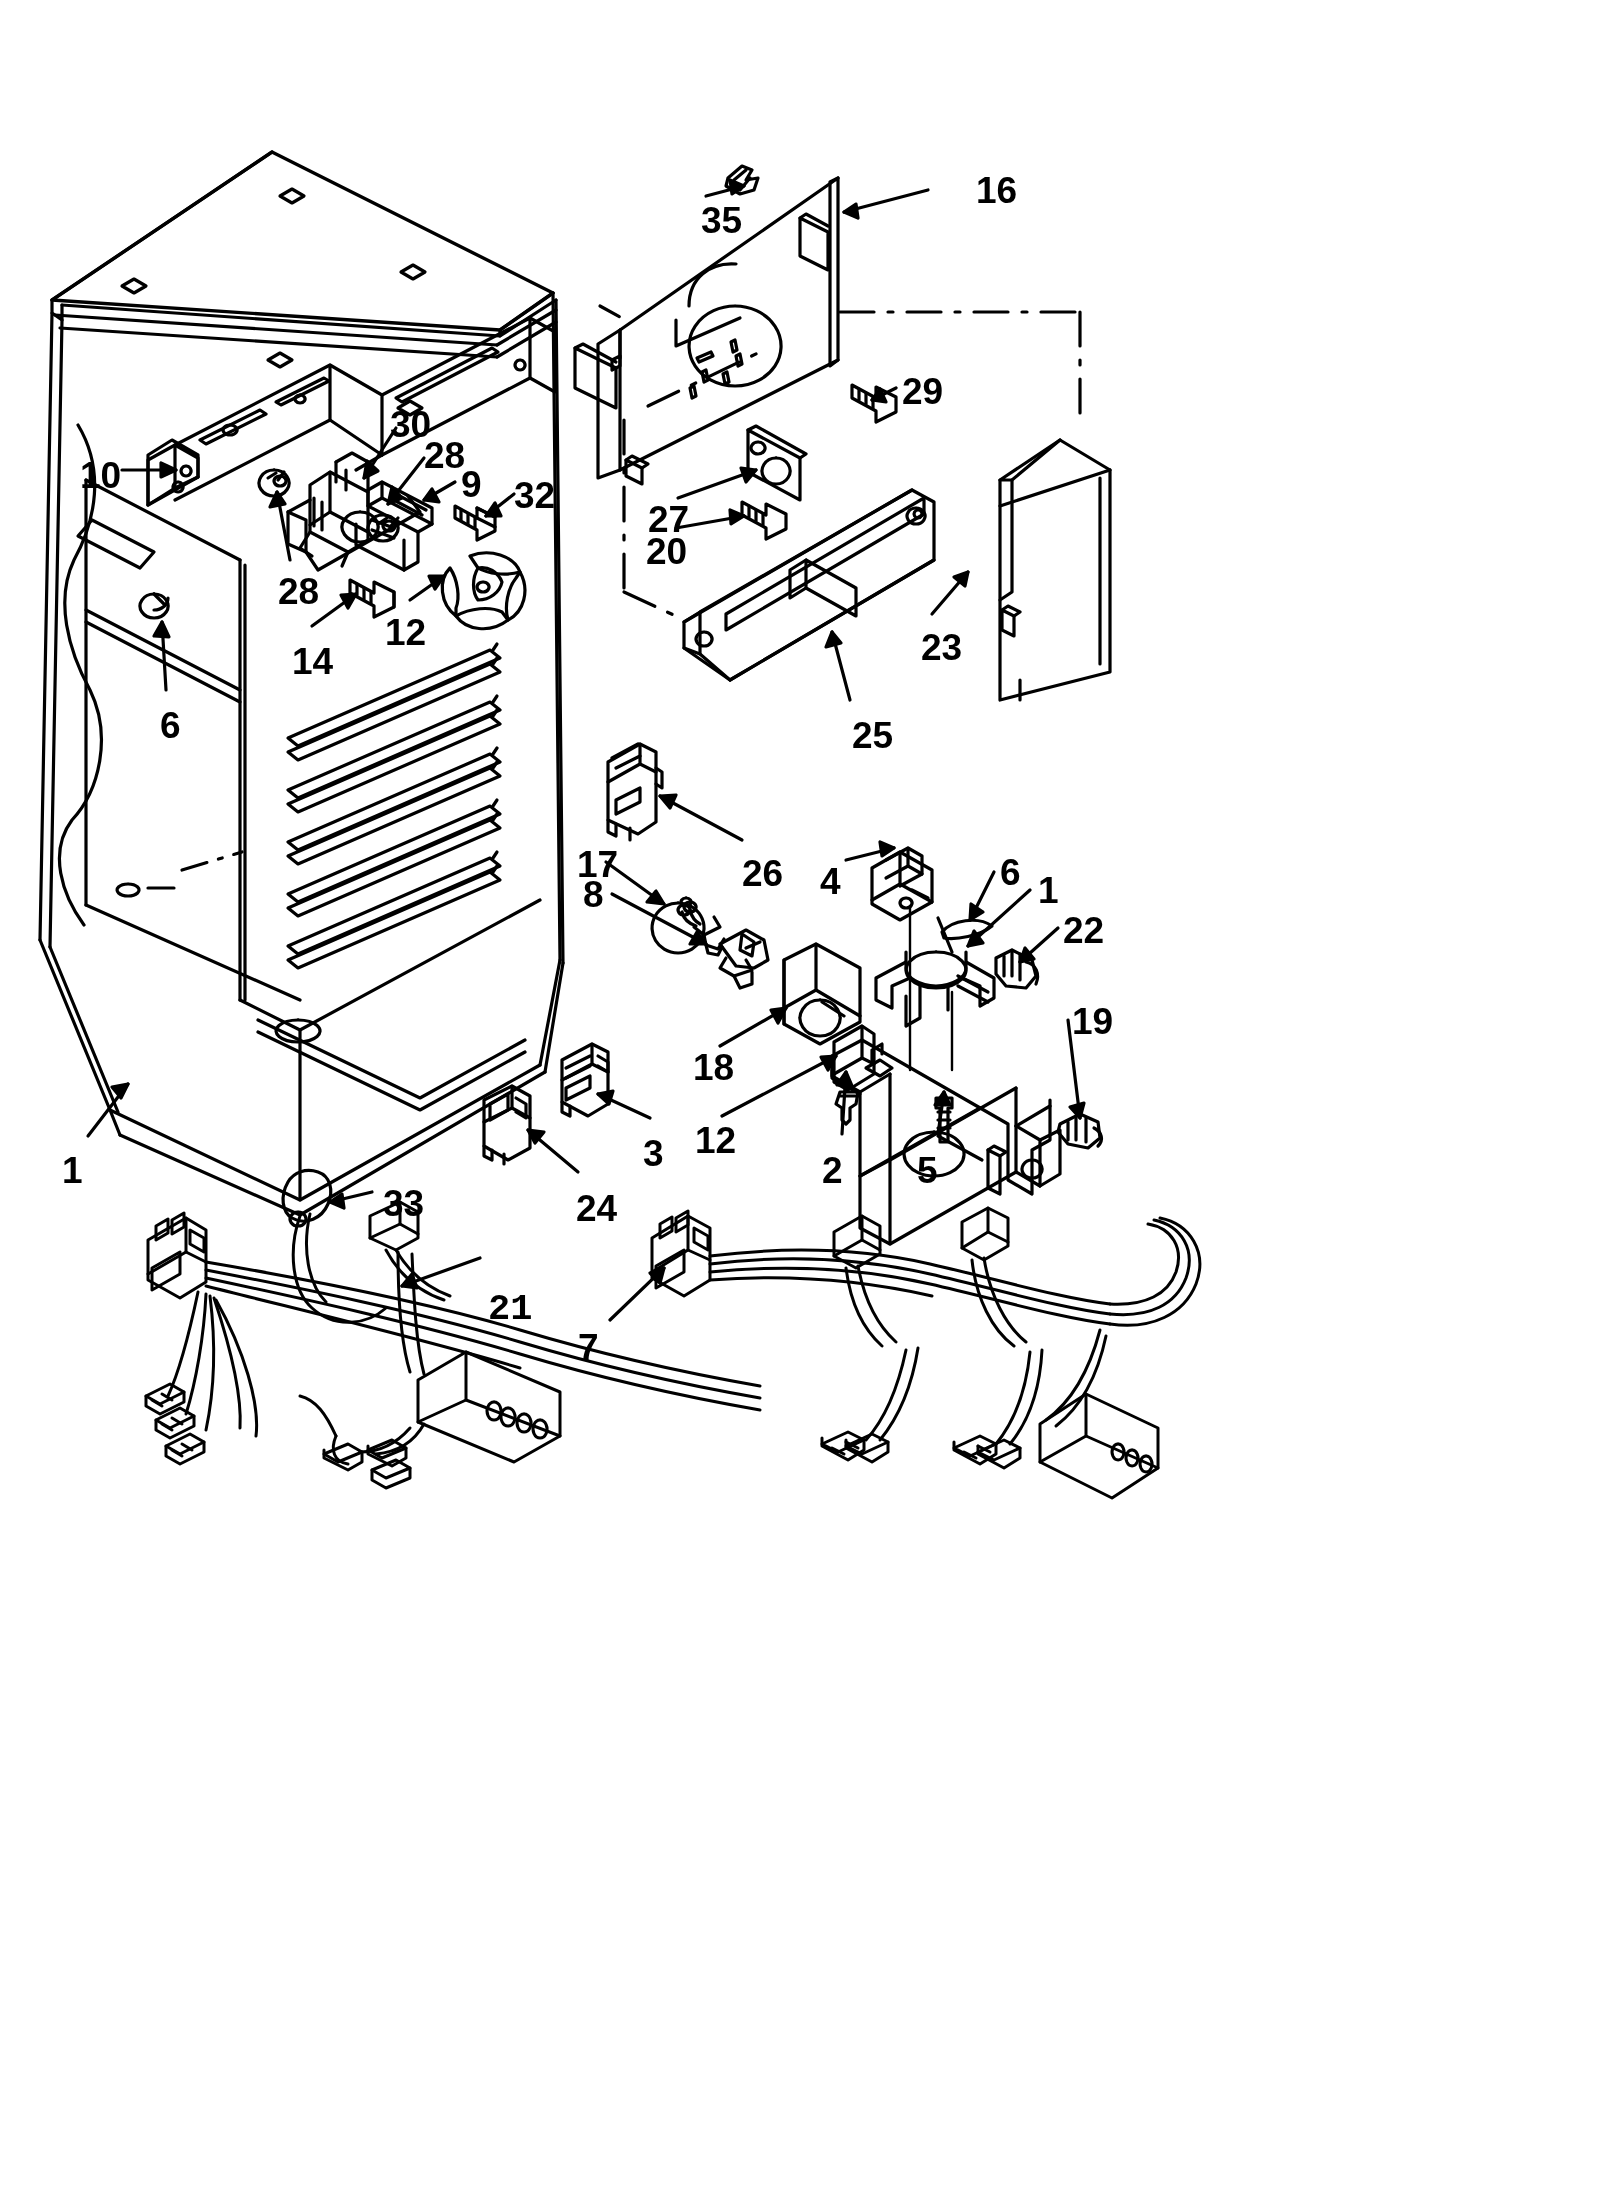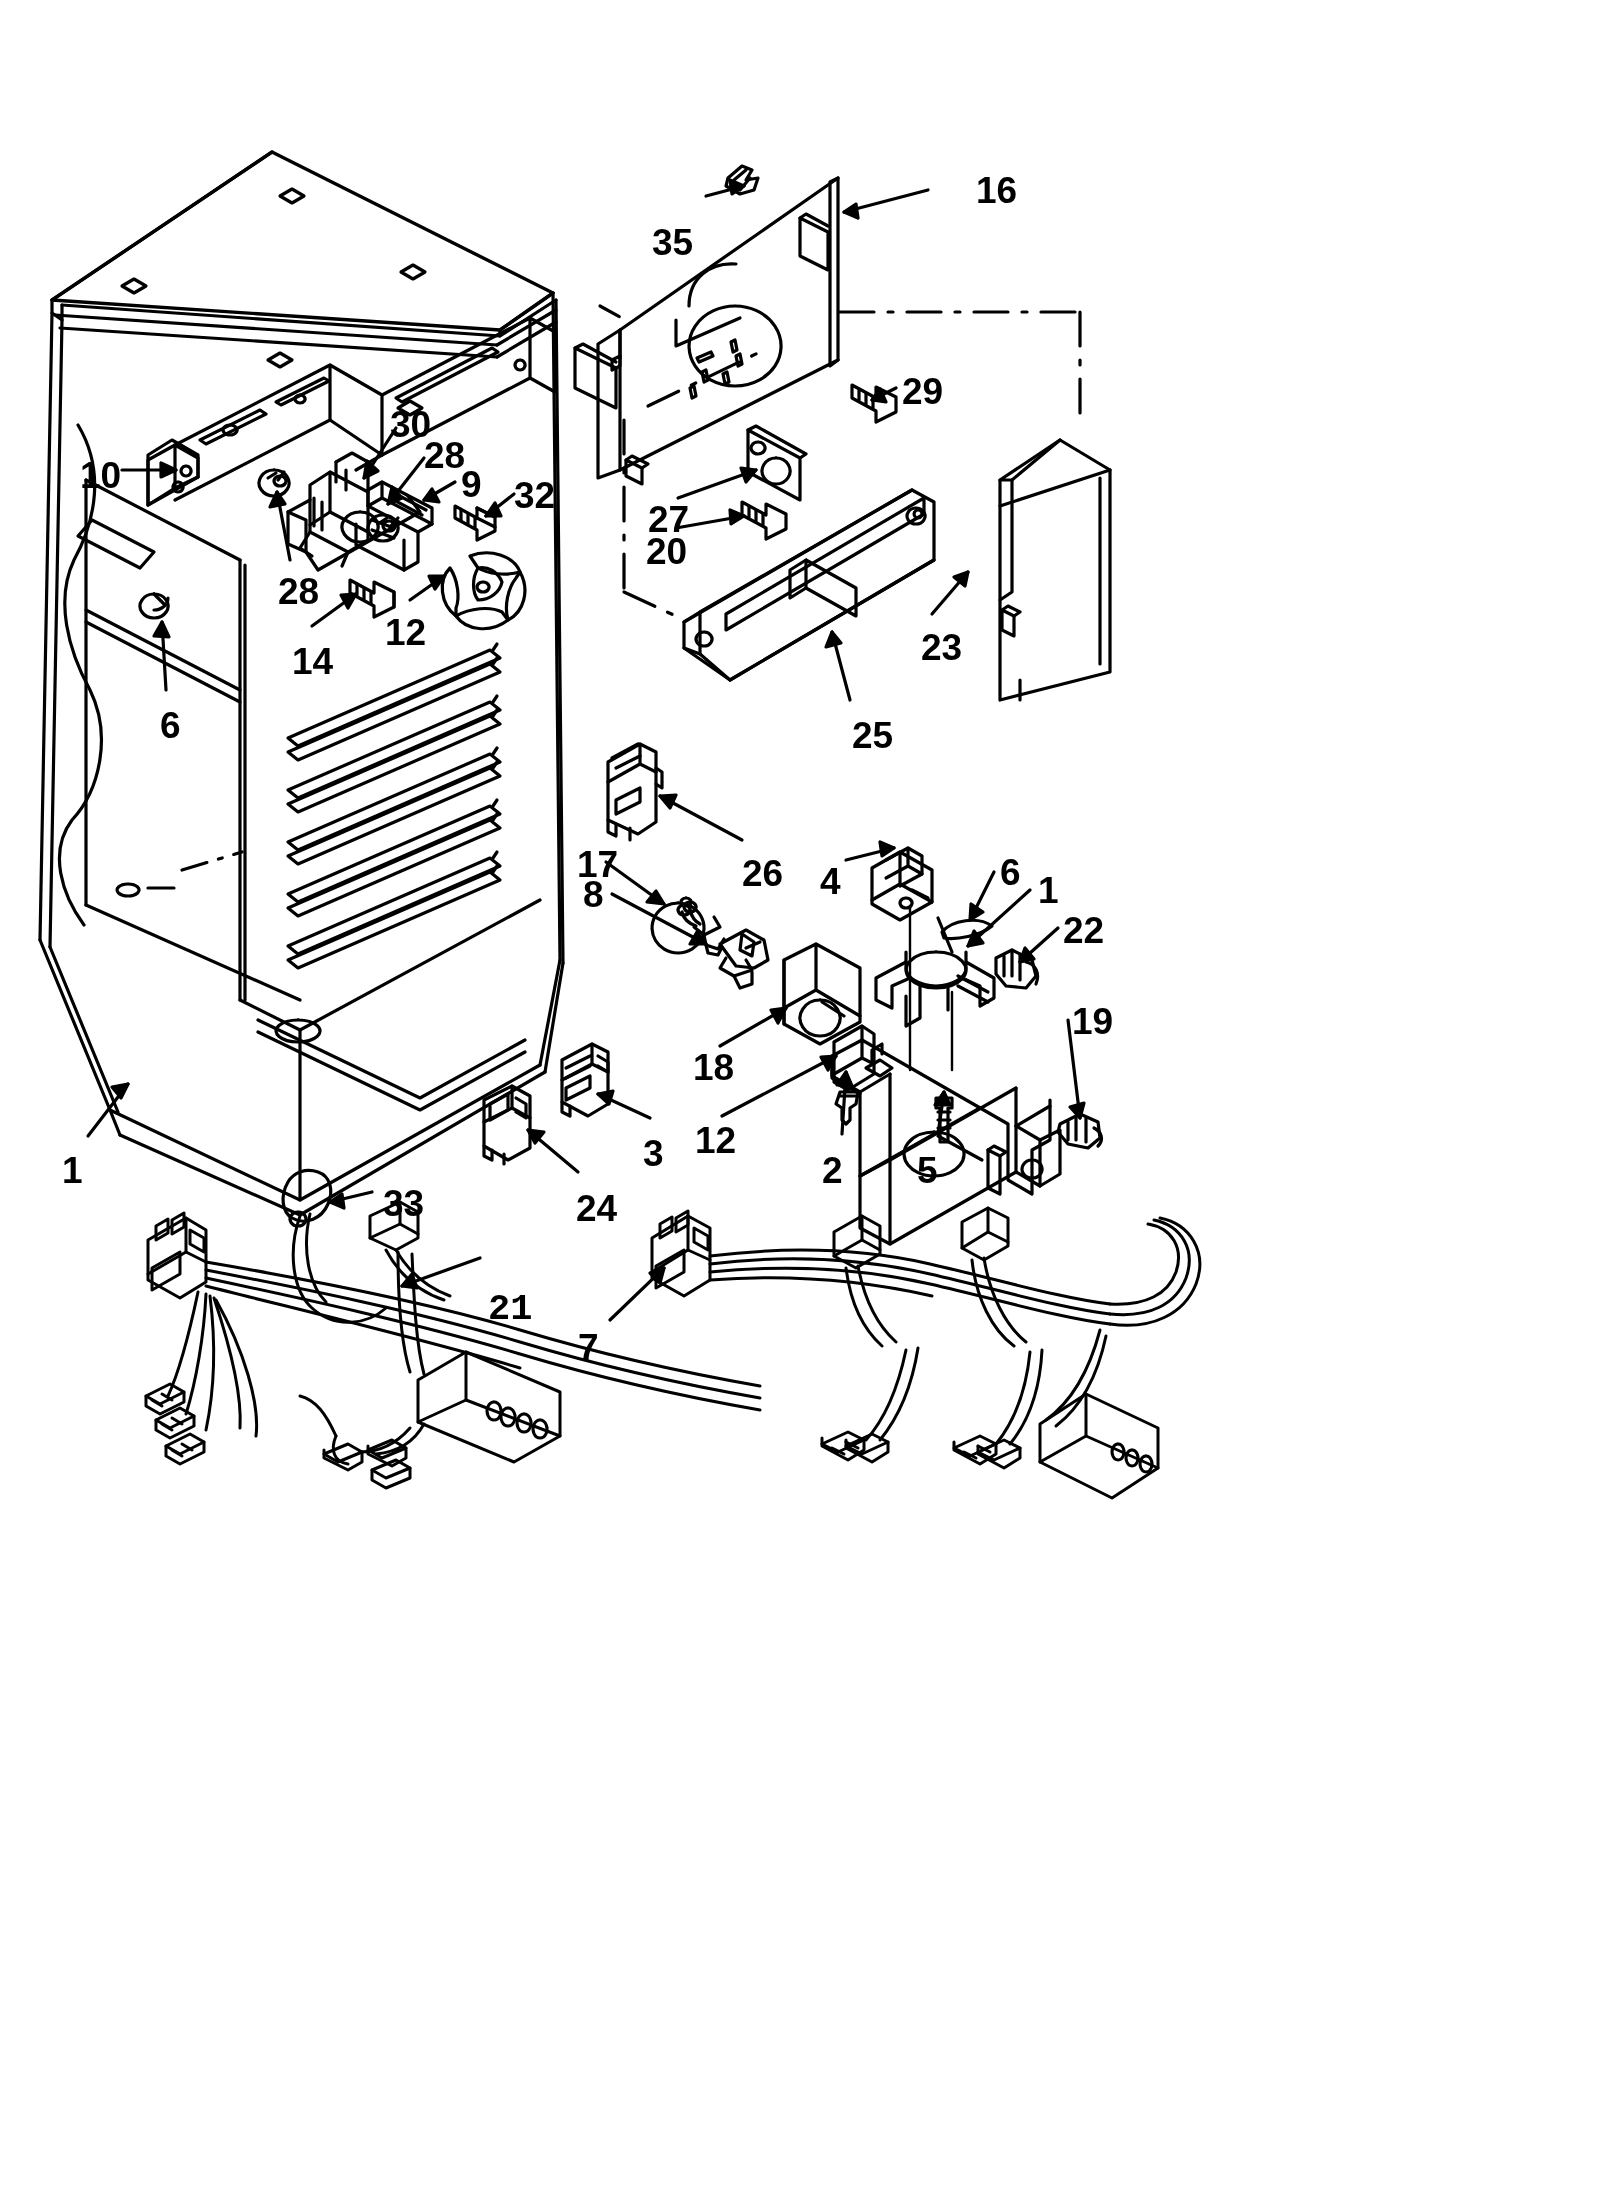--- a/index.html
+++ b/index.html
@@ -675,15 +675,15 @@
   <div class="callout" style="left:576px;top:1190px;">24</div>
   <div class="callout" style="left:852px;top:717px;">25</div>
   <div class="callout" style="left:742px;top:855px;">26</div>
   <div class="callout" style="left:648px;top:501px;">27</div>
   <div class="callout" style="left:424px;top:437px;">28</div>
   <div class="callout" style="left:278px;top:573px;">28</div>
   <div class="callout" style="left:902px;top:373px;">29</div>
   <div class="callout" style="left:390px;top:406px;">30</div>
   <div class="callout" style="left:514px;top:477px;">32</div>
   <div class="callout" style="left:383px;top:1185px;">33</div>
-  <div class="callout" style="left:652px;top:202px;margin-top:22px;">35</div>
+  <div class="callout" style="left:701px;top:202px;">35</div>
 
 </div>
 
 </body></html>

